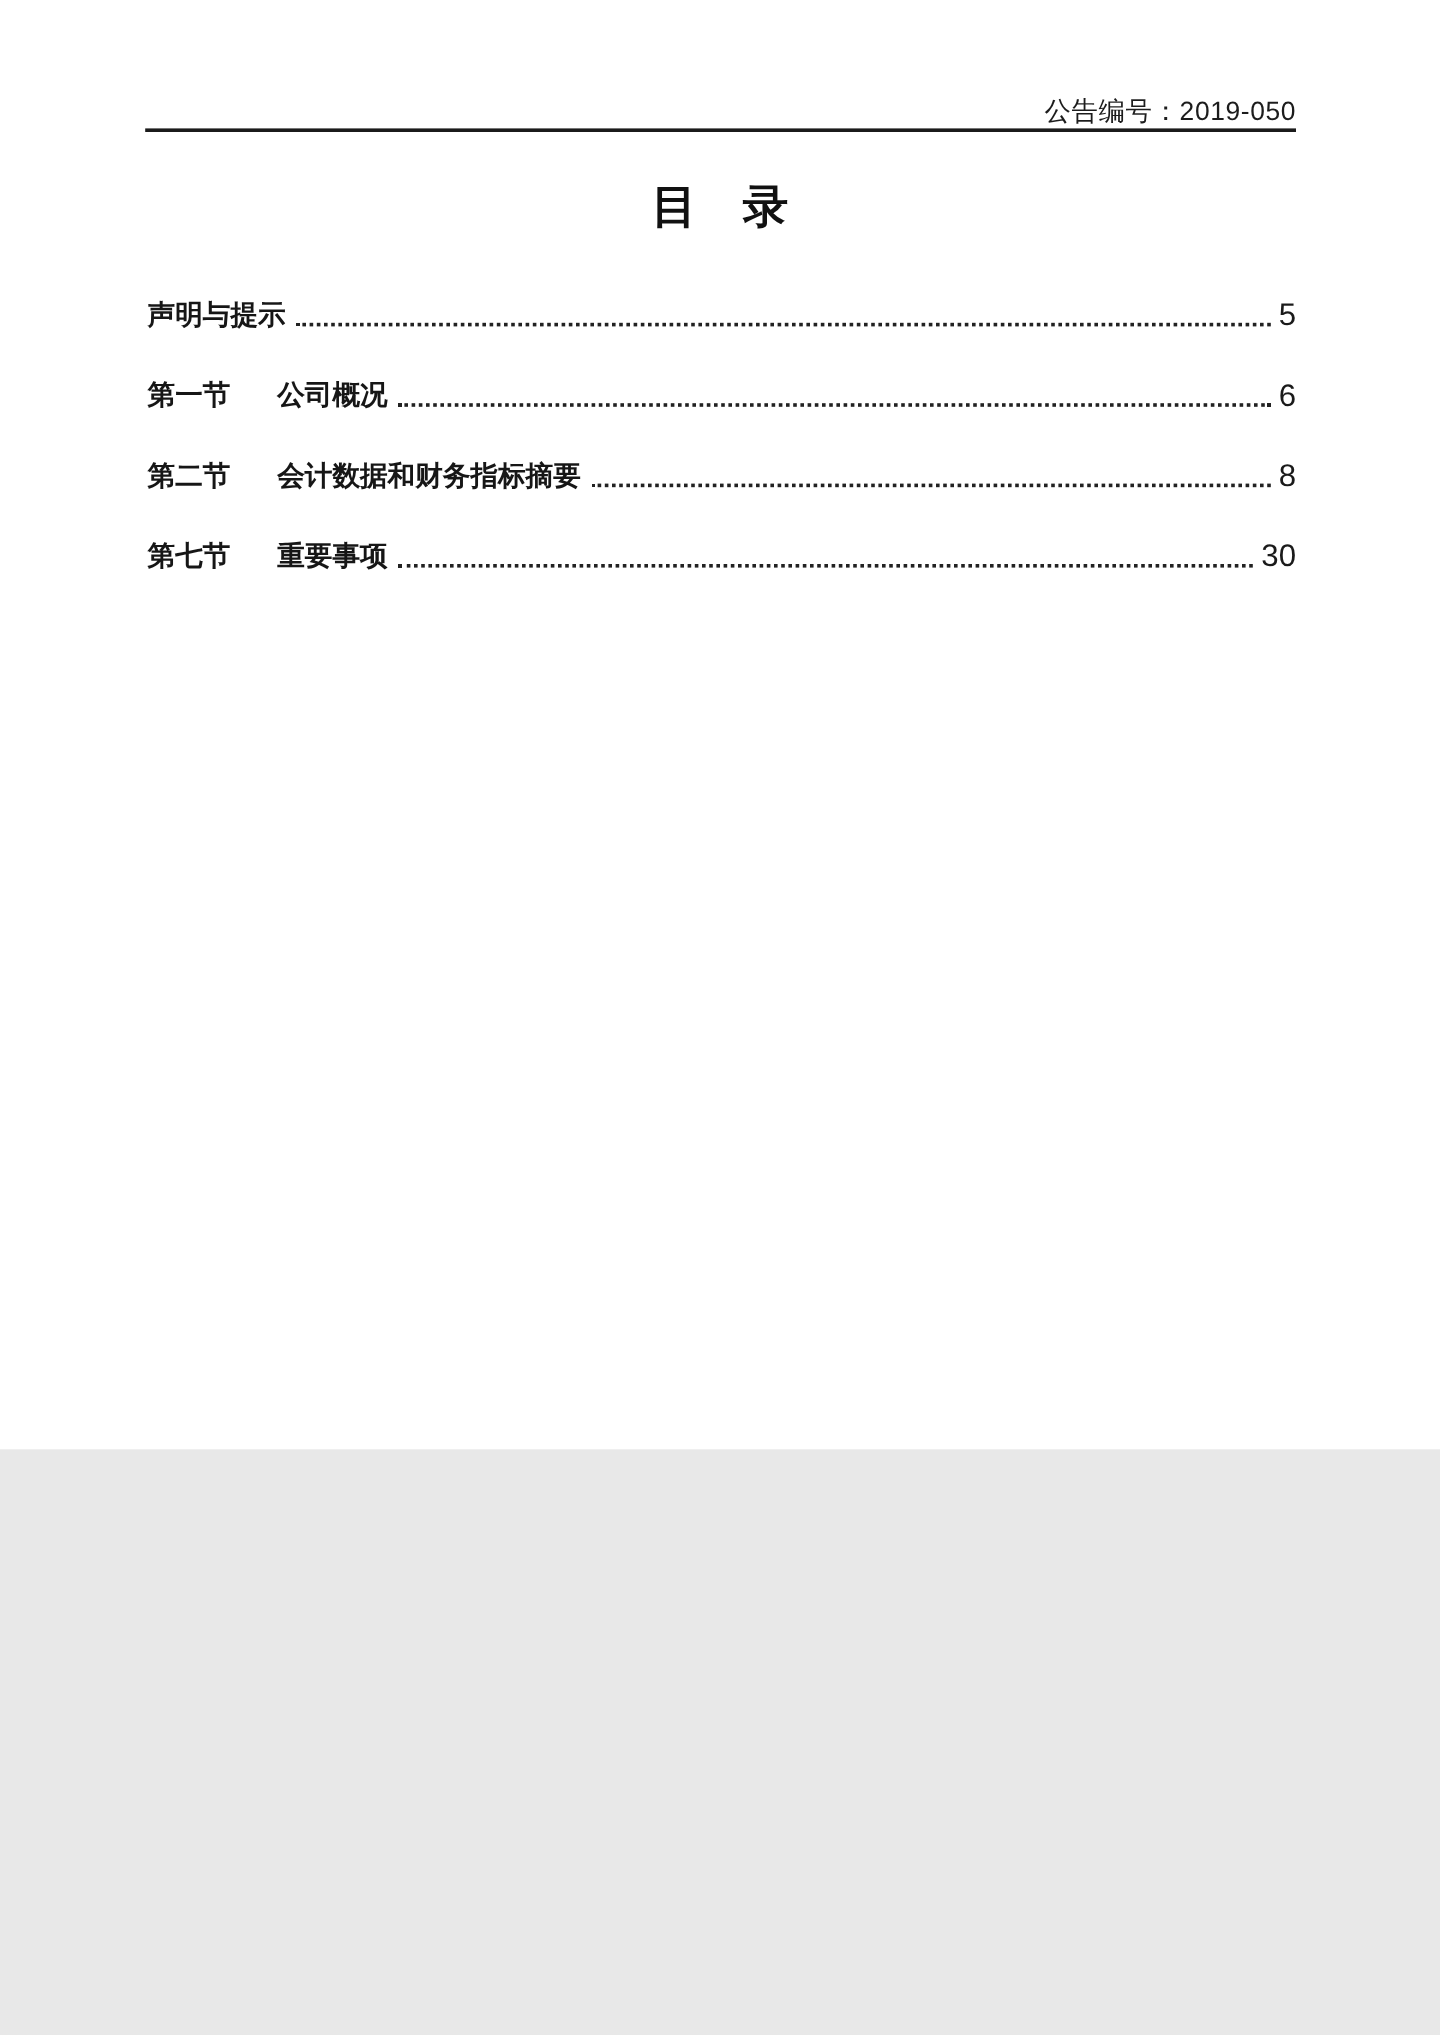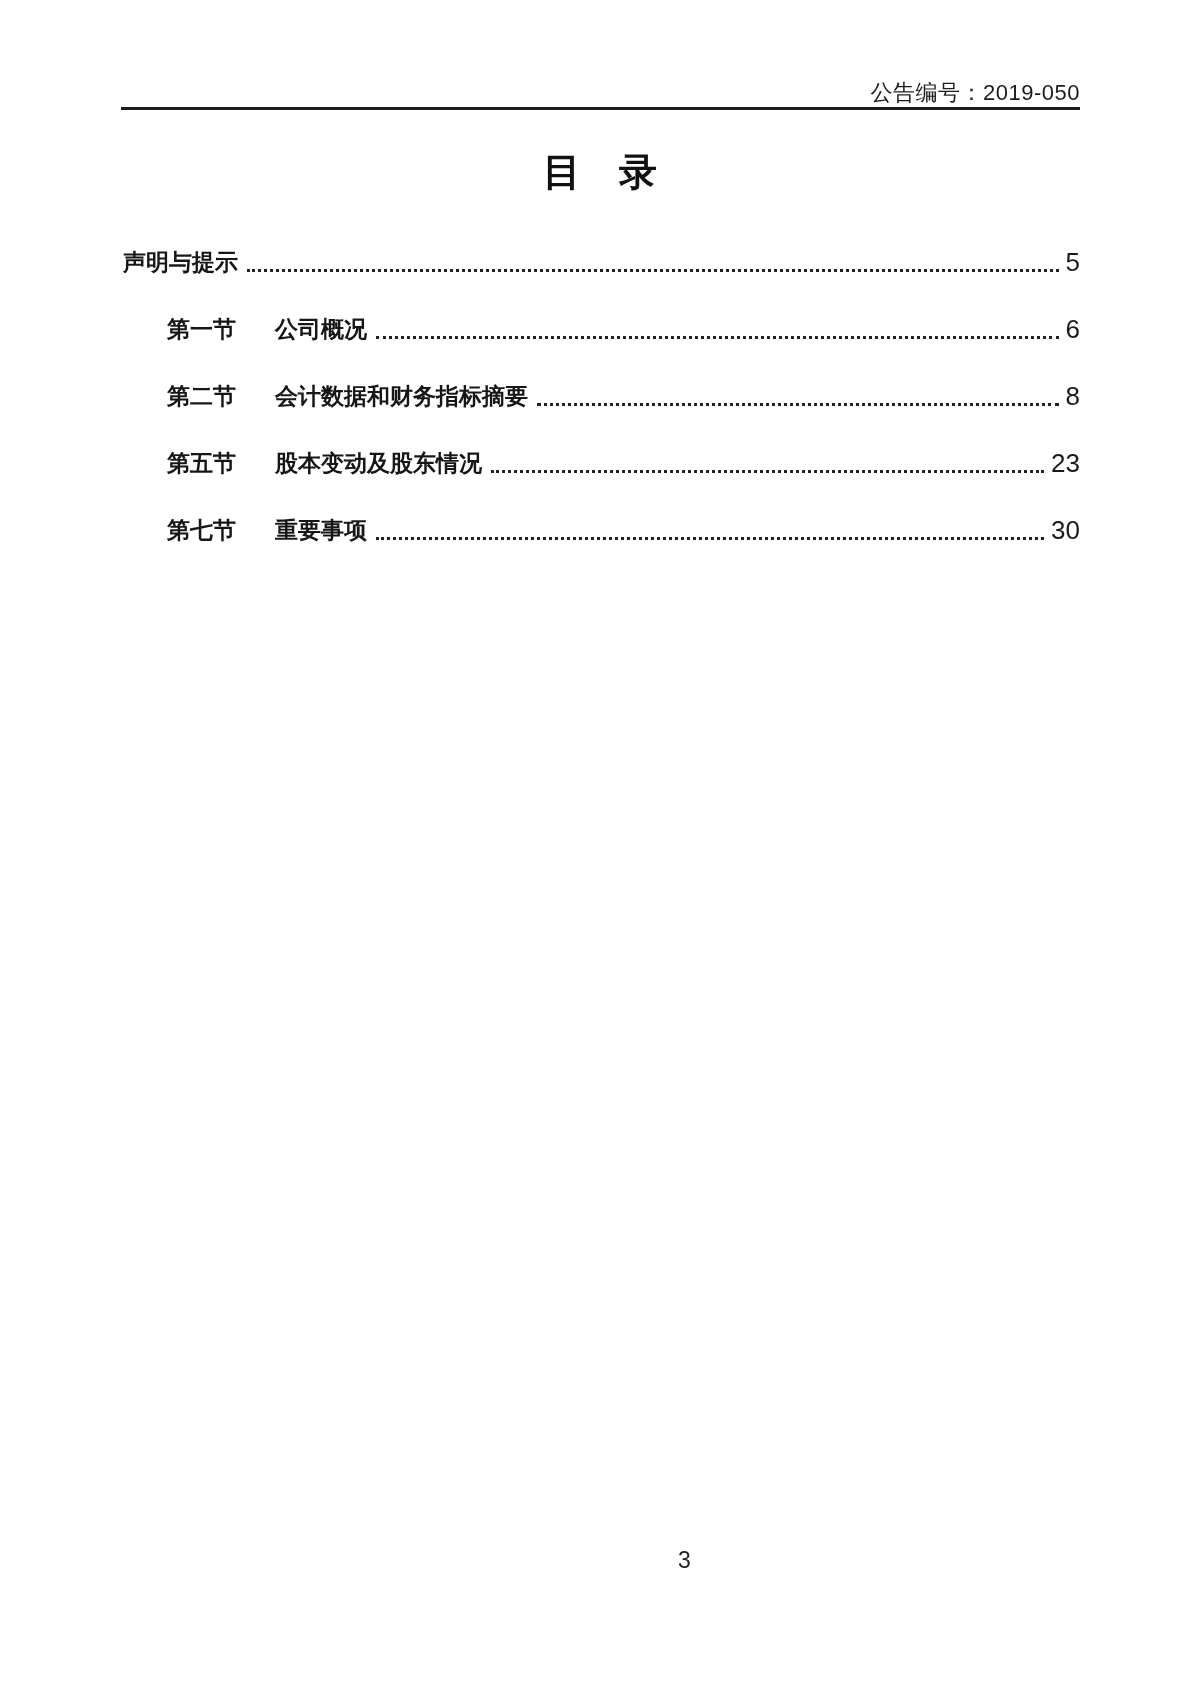--- a/index.html
+++ b/index.html
@@ -1,19 +1,19 @@
 <!DOCTYPE html>
 <html><head>
 <meta charset="utf-8">
 <style>
   html, body { margin: 0; padding: 0; background: #e8e8e8; }
   .page {
     position: relative;
     width: 1200px;
-    height: 1696px;
+    height: 1208px;
     margin: 0 auto;
     background: #ffffff;
     font-family: "Liberation Sans", sans-serif;
     color: #1a1a1a;
     overflow: hidden;
   }
   .header-no {
     position: absolute;
     top: 78px;
     right: 120px;
@@ -54,21 +54,20 @@
     font-size: 23px;
     font-weight: 700;
     color: #161616;
     white-space: nowrap;
     justify-content: center;
   }
   .toc-section {
     flex: none;
     display: inline-block;
     width: 108px;
-    margin-left: 44px;
   }
   .toc-title {
     flex: none;
     padding-right: 9px;
   }
   .leader {
     flex: 1 1 auto;
     height: 0;
     border-bottom: 3px dotted #222222;
     margin-top: 16px;
@@ -117,26 +116,20 @@
 
     <div class="toc-row">
       <span class="toc-section">第二节</span>
       <span class="toc-title">会计数据和财务指标摘要</span>
       <span class="leader"></span>
       <span class="toc-page">8</span>
     </div>
 
 
 
-    <div class="toc-row">
-      <span class="toc-section">第五节</span>
-      <span class="toc-title">股本变动及股东情况</span>
-      <span class="leader"></span>
-      <span class="toc-page">23</span>
-    </div>
 
 
     <div class="toc-row">
       <span class="toc-section">第七节</span>
       <span class="toc-title">重要事项</span>
       <span class="leader"></span>
       <span class="toc-page">30</span>
     </div>
 
 

